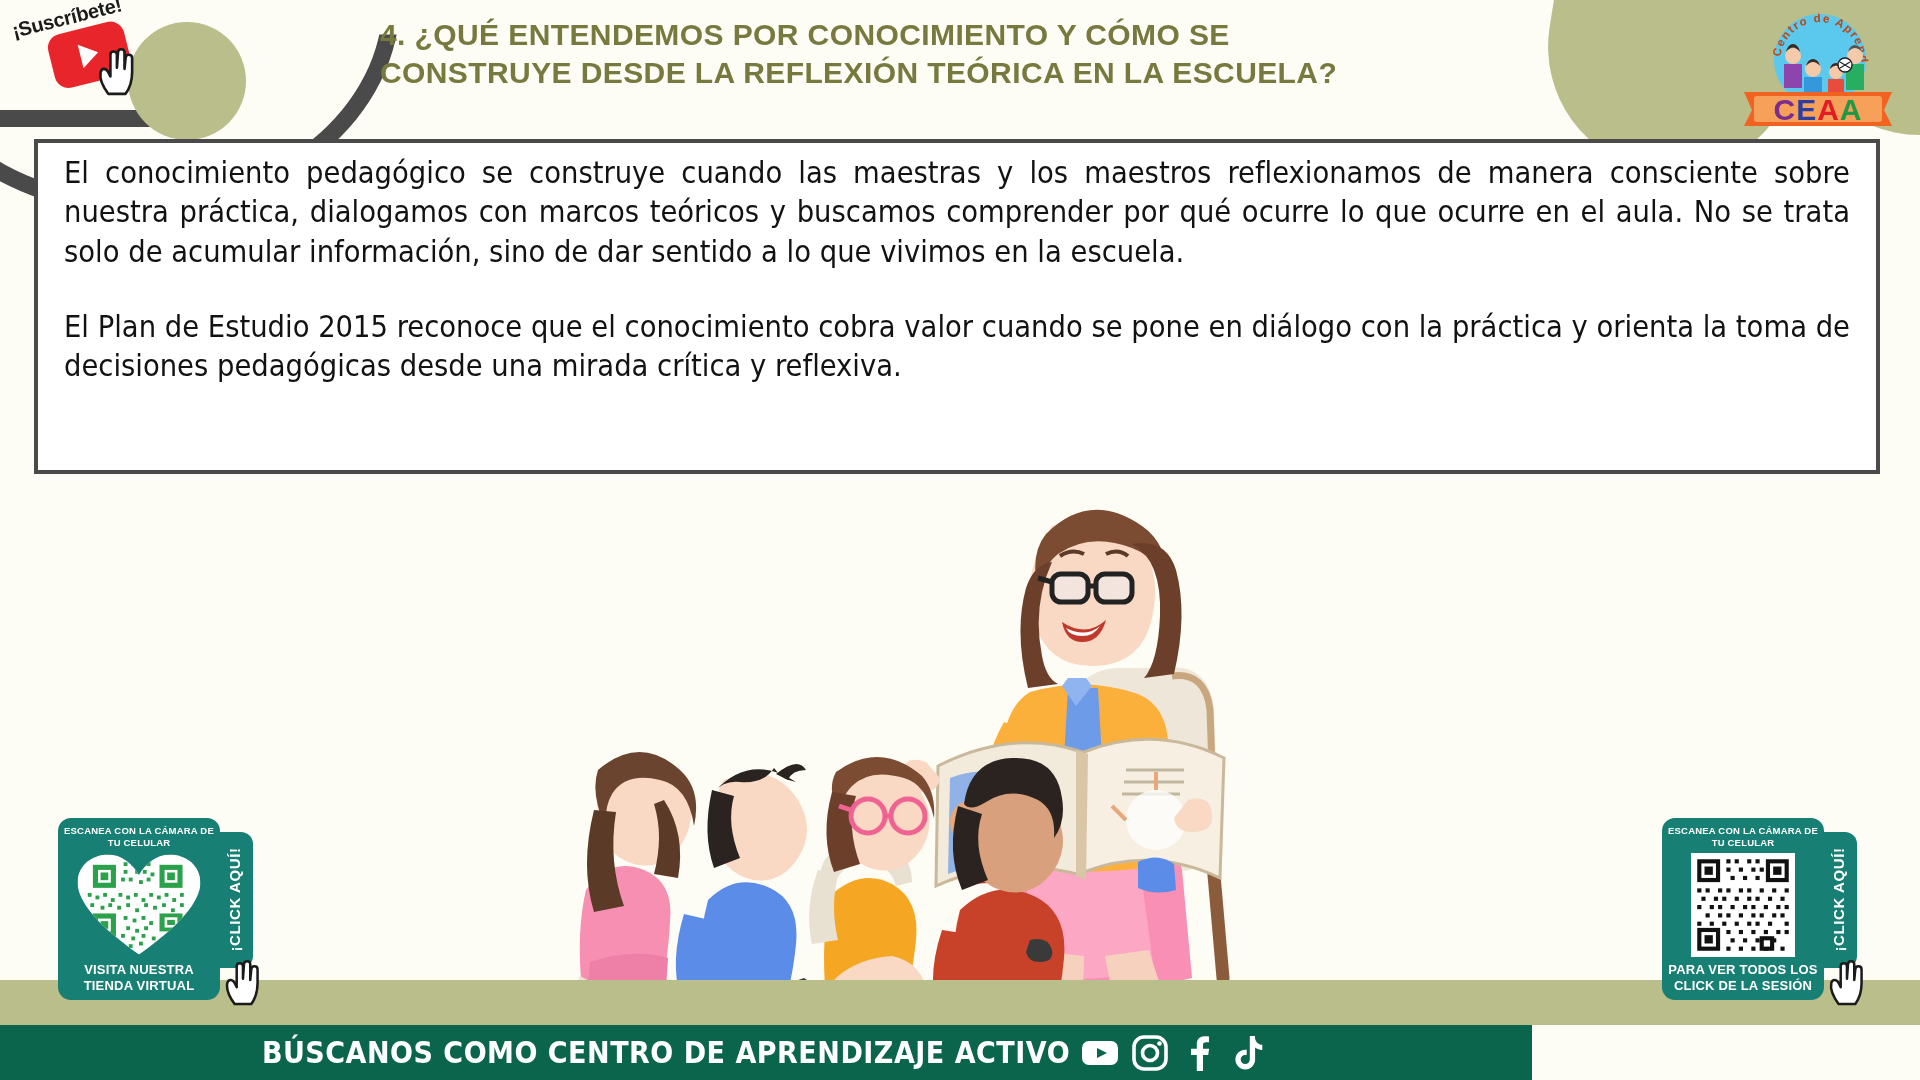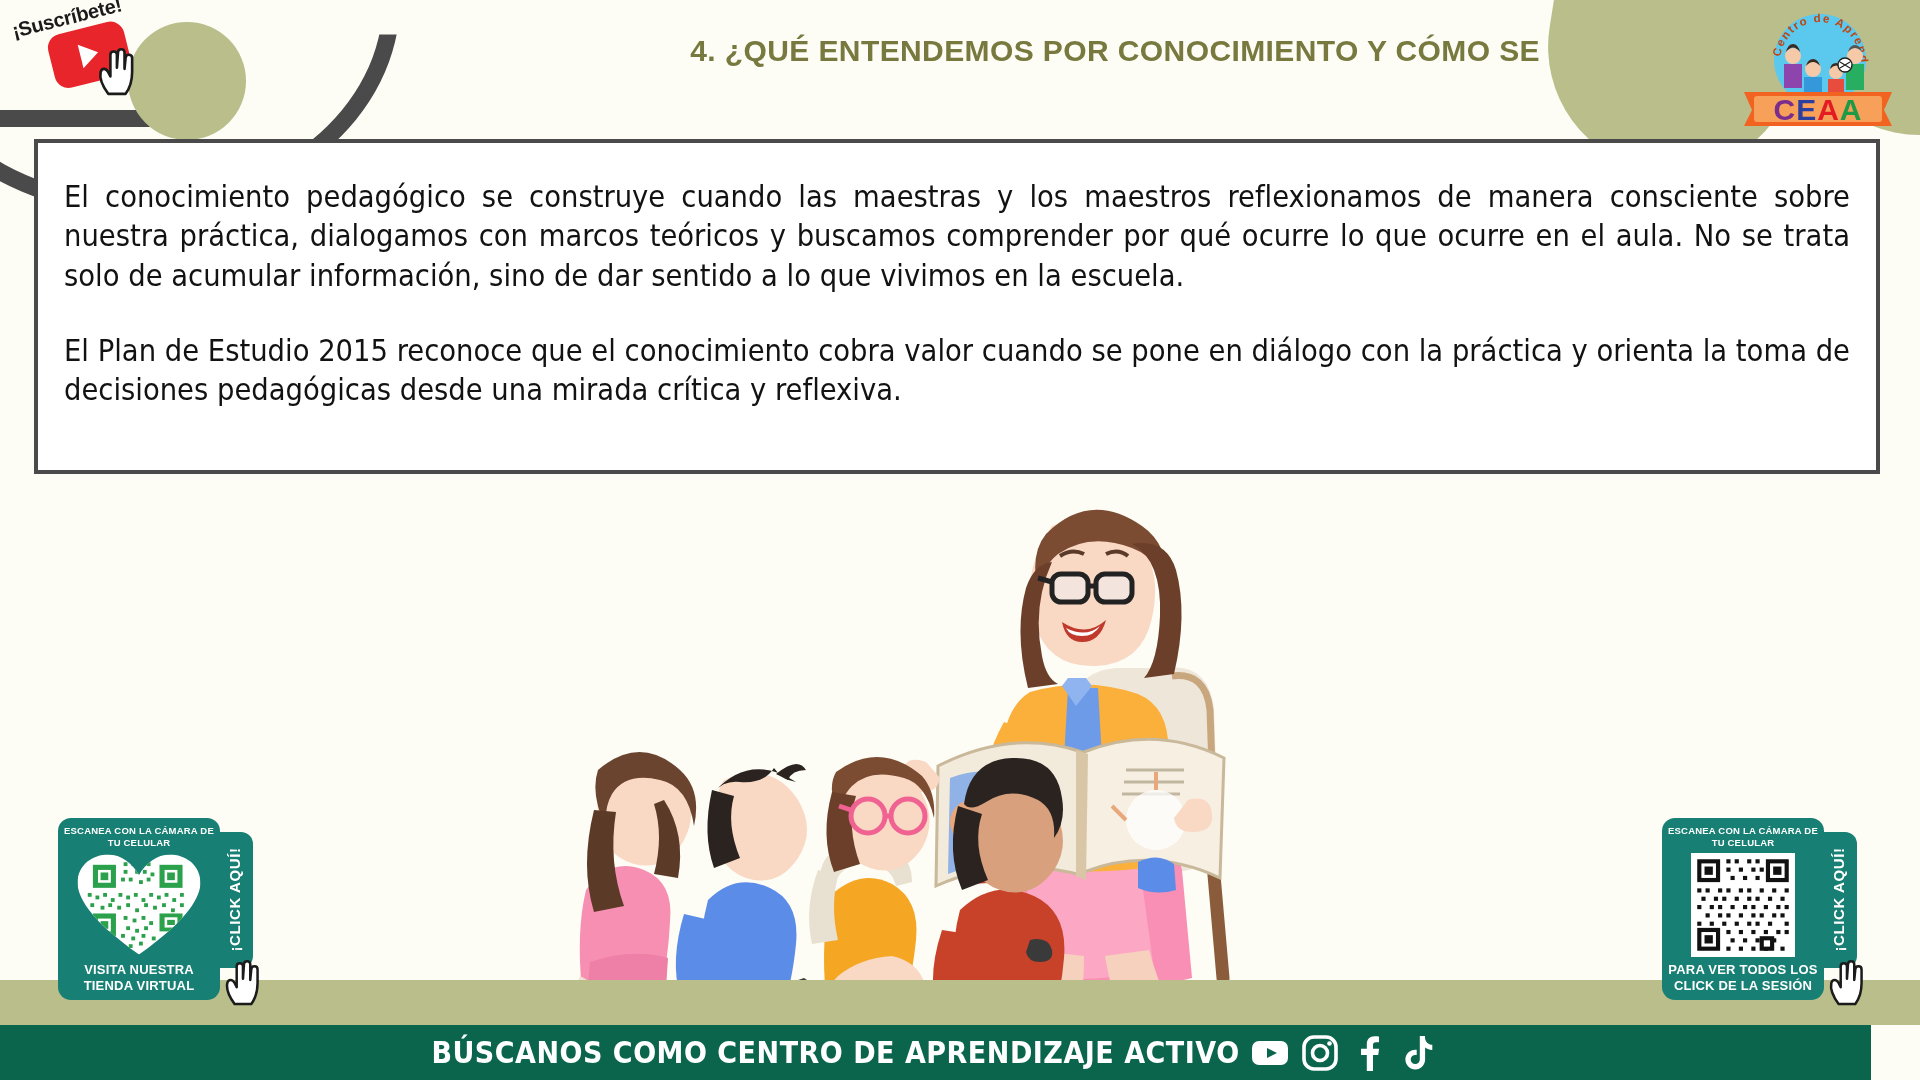--- a/index.html
+++ b/index.html
@@ -82,34 +82,34 @@
     border-radius:0 0 0 130px;
     z-index:1;
   }
   .logo{
     position:absolute; right:22px; top:6px;
     width:160px; height:122px; z-index:5;
   }
 
   
   .title{
-    position:absolute; left:380px; top:32px; width:1160px;
-    text-align:right; z-index:4;
+    position:absolute; left:380px; top:16px; width:1160px;
+    text-align:left; z-index:4;
     color:#77793E;
     font-weight:bold; font-size:30px; line-height:1.26;
     letter-spacing:.4px;
   }
 
   
   .textbox{
     position:absolute; left:34px; top:139px;
     width:1846px; height:335px;
     background:#FFFFFF;
     border:4px solid #4A4A4A;
-    padding:34px 26px 14px 26px;
+    padding:10px 26px 14px 26px;
     z-index:3;
   }
   .para{
     font-family:"DejaVu Sans Condensed","Liberation Sans", sans-serif;
     font-stretch:condensed;
     font-size:30.5px;
     line-height:1.29;
     color:#121212;
     text-align:justify;
     text-justify:inter-word;
@@ -169,21 +169,21 @@
     transform:rotate(-90deg);
   }
   .qr-hand{
     position:absolute; right:-14px; bottom:-6px;
     width:46px; height:48px;
   }
 
   
   .footer{
     position:absolute; left:0; bottom:0;
-    width:1871px; height:55px;
+    width:1532px; height:55px;
     background:#0B654C;
     display:flex; align-items:center; justify-content:center;
     gap:10px; z-index:7;
   }
   .footer-text{
     color:#FFFFFF; font-weight:bold; font-size:30px;
     letter-spacing:.5px;
     font-family:"DejaVu Sans Condensed","Liberation Sans",sans-serif;
     font-stretch:condensed;
   }
@@ -235,20 +235,21 @@
 
     <path d="M6 86 L154 86 L146 104 L154 120 L6 120 L14 104 Z" fill="#F26322"></path>
     <rect x="16" y="90" width="128" height="26" rx="3" fill="#F6A05A"></rect>
     <text x="80" y="114" text-anchor="middle" font-size="30" font-weight="bold" font-family="Liberation Sans, sans-serif" letter-spacing="1">
       <tspan fill="#7B2D8E">C</tspan><tspan fill="#2C3E9E">E</tspan><tspan fill="#E31B23">A</tspan><tspan fill="#1E9A47">A</tspan>
     </text>
   </svg>
 
   <div class="title">
     <div>4. ¿QUÉ ENTENDEMOS POR CONOCIMIENTO Y CÓMO SE</div>
+    <div>CONSTRUYE DESDE LA REFLEXIÓN TEÓRICA EN LA ESCUELA?</div>
   </div>
 
   <div class="textbox">
     <p class="para">El conocimiento pedagógico se construye cuando las maestras y los maestros reflexionamos de manera consciente sobre nuestra práctica, dialogamos con marcos teóricos y buscamos comprender por qué ocurre lo que ocurre en el aula. No se trata solo de acumular información, sino de dar sentido a lo que vivimos en la escuela.</p>
     <p class="para">El Plan de Estudio 2015 reconoce que el conocimiento cobra valor cuando se pone en diálogo con la práctica y orienta la toma de decisiones pedagógicas desde una mirada crítica y reflexiva.</p>
   </div>
 
   <svg class="illus" viewBox="0 0 830 545">
 
     <g>

